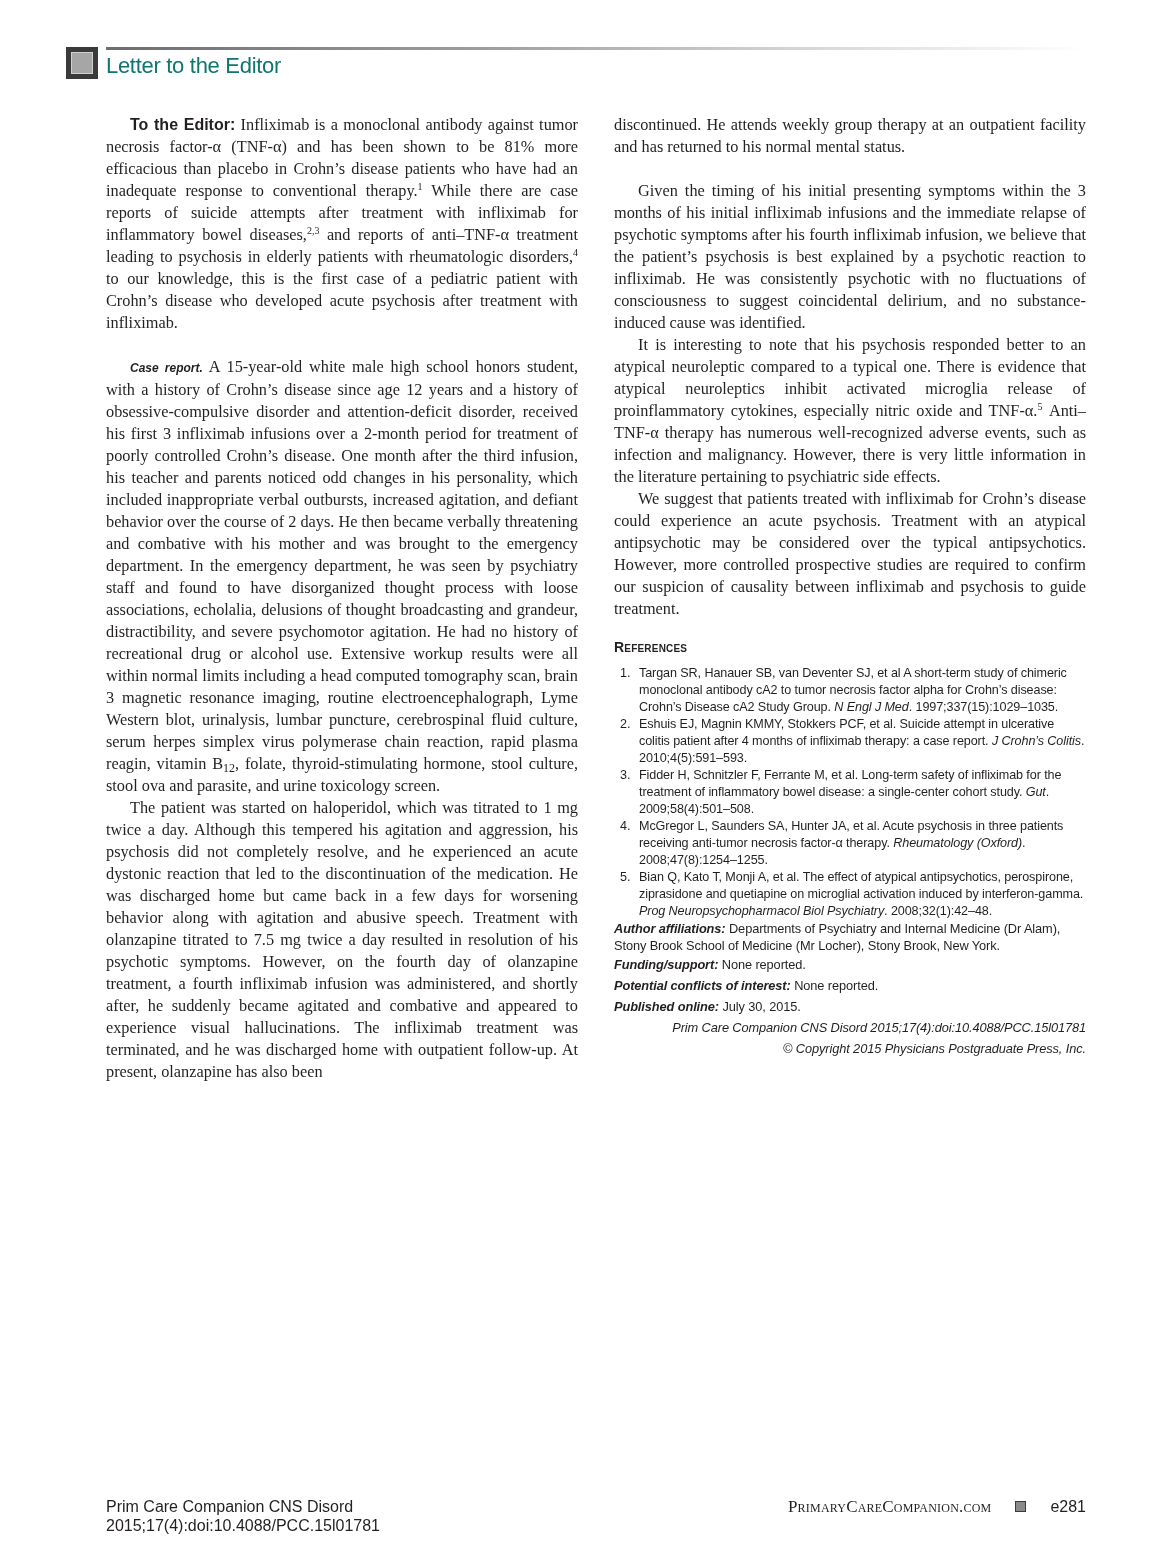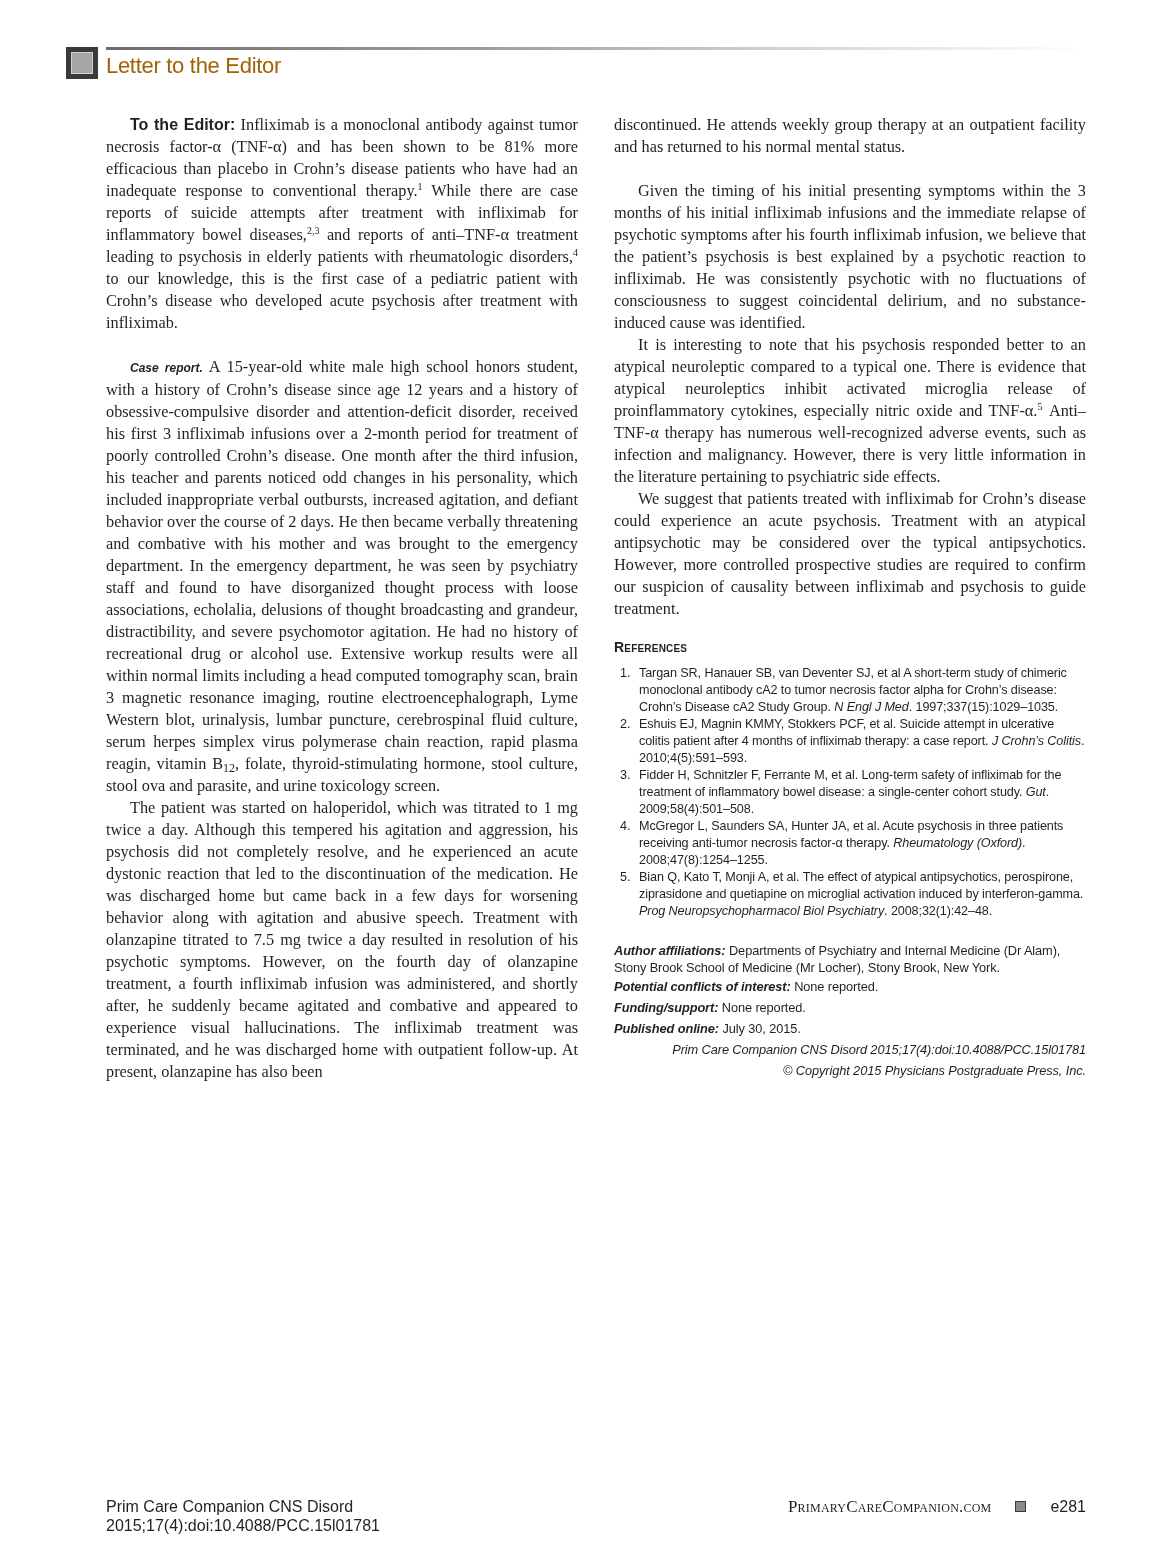--- a/index.html
+++ b/index.html
@@ -5,21 +5,21 @@
   html, body { margin: 0; padding: 0; background: #ffffff; }
   body { width: 1170px; height: 1566px; position: relative; overflow: hidden; color: #231f20; }
   .sans { font-family: "Liberation Sans", "DejaVu Sans", sans-serif; }
   .serif { font-family: "Liberation Serif", "DejaVu Serif", serif; }
 
   
   .hdr-box { position: absolute; left: 66px; top: 47px; width: 32px; height: 32px; background: #3a3a3a; box-sizing: border-box; }
   .hdr-box .inner { position: absolute; left: 5px; top: 5px; width: 22px; height: 22px; background: #a6a6a6; border: 1px solid #d0d0d0; box-sizing: border-box; }
   .hdr-rule { position: absolute; left: 106px; top: 47px; width: 980px; height: 3px;
     background: linear-gradient(to right, #6d6d6d 0%, #a0a0a0 40%, #d4d4d4 70%, #ffffff 100%); }
-  .hdr-title { position: absolute; left: 106px; top: 53px; font-size: 22px; letter-spacing: -0.3px; color: #a16207; }
+  .hdr-title { position: absolute; left: 106px; top: 53px; font-size: 22px; letter-spacing: -0.3px; color: #0f766e; }
 
   
   .col { position: absolute; top: 114px; width: 472px; }
   .col-left { left: 106px; }
   .col-right { left: 614px; }
 
   .article-title { font-size: 18.5px; font-weight: bold; line-height: 24px; margin: 0 0 23px 0; letter-spacing: -0.2px; }
 
   .body-p { font-size: 16.3px; line-height: 22px; text-align: justify; margin: 0; text-indent: 24px; }
   .body-p.noindent { text-indent: 0; }
@@ -31,21 +31,21 @@
 
   .refs-head { font-size: 14px; font-weight: bold; margin: 19px 0 10px 0; font-variant: small-caps; letter-spacing: 0.2px; }
   .ref-list { list-style: none; margin: 0; padding: 0; }
   .ref-item { position: relative; padding-left: 25px; font-size: 12.6px; line-height: 17px; margin: 0 0 0 0; letter-spacing: -0.1px; }
   .ref-num { position: absolute; left: 6px; top: 0; }
   .it { font-style: italic; text-align: right; }
 
   .authors { text-align: right; margin-top: 19px; font-size: 14.2px; line-height: 20px; }
   .authors .nm { font-weight: bold; }
 
-  .meta { margin-top: 22px; font-size: 12.8px; line-height: 21px; letter-spacing: -0.1px; }
+  .meta { font-size: 12.8px; line-height: 21px; letter-spacing: -0.1px; }
   .meta .lbl { font-weight: bold; font-style: italic; }
   .meta .line2 { line-height: 17px; }
 
   
   .foot-left { position: absolute; left: 106px; top: 1497px; font-size: 16px; line-height: 19px; }
   .foot-right { position: absolute; right: 84px; top: 1497px; font-size: 16px; line-height: 19px; display: flex; align-items: center; gap: 24px; }
   .foot-site { font-family: "Liberation Serif", "DejaVu Serif", serif; font-variant: small-caps; font-size: 17px; letter-spacing: 0.2px; }
   .foot-sq { width: 11px; height: 11px; background: #8a8a8a; border: 1px solid #3a3a3a; box-sizing: border-box; display: inline-block; }
 </style>
 </head>
@@ -85,22 +85,22 @@
     <li class="ref-item"><span class="ref-num">1.</span><span>Targan SR, Hanauer SB, van Deventer SJ, et al A short-term study of chimeric monoclonal antibody cA2 to tumor necrosis factor alpha for Crohn’s disease: Crohn’s Disease cA2 Study Group. </span><span class="it">N Engl J Med</span><span>. 1997;337(15):1029–1035.</span></li>
     <li class="ref-item"><span class="ref-num">2.</span><span>Eshuis EJ, Magnin KMMY, Stokkers PCF, et al. Suicide attempt in ulcerative colitis patient after 4 months of infliximab therapy: a case report. </span><span class="it">J Crohn’s Colitis</span><span>. 2010;4(5):591–593.</span></li>
     <li class="ref-item"><span class="ref-num">3.</span><span>Fidder H, Schnitzler F, Ferrante M, et al. Long-term safety of infliximab for the treatment of inflammatory bowel disease: a single-center cohort study. </span><span class="it">Gut</span><span>. 2009;58(4):501–508.</span></li>
     <li class="ref-item"><span class="ref-num">4.</span><span>McGregor L, Saunders SA, Hunter JA, et al. Acute psychosis in three patients receiving anti-tumor necrosis factor-α therapy. </span><span class="it">Rheumatology (Oxford)</span><span>. 2008;47(8):1254–1255.</span></li>
     <li class="ref-item"><span class="ref-num">5.</span><span>Bian Q, Kato T, Monji A, et al. The effect of atypical antipsychotics, perospirone, ziprasidone and quetiapine on microglial activation induced by interferon-gamma. </span><span class="it">Prog Neuropsychopharmacol Biol Psychiatry</span><span>. 2008;32(1):42–48.</span></li>
   </ol>
 
 
   <div class="meta sans">
     <div class="line2"><span class="lbl">Author affiliations:</span><span> Departments of Psychiatry and Internal Medicine (Dr Alam), Stony Brook School of Medicine (Mr Locher), Stony Brook, New York.</span></div>
+    <div><span class="lbl">Funding/support:</span><span> None reported.</span></div>
     <div><span class="lbl">Potential conflicts of interest:</span><span> None reported.</span></div>
-    <div><span class="lbl">Funding/support:</span><span> None reported.</span></div>
     <div><span class="lbl">Published online:</span><span> July 30, 2015.</span></div>
     <div class="it">Prim Care Companion CNS Disord 2015;17(4):doi:10.4088/PCC.15l01781</div>
     <div class="it">© Copyright 2015 Physicians Postgraduate Press, Inc.</div>
   </div>
 </div>
 
 <div class="foot-left sans">
   <div>Prim Care Companion CNS Disord</div>
   <div>2015;17(4):doi:10.4088/PCC.15l01781</div>
 </div>

